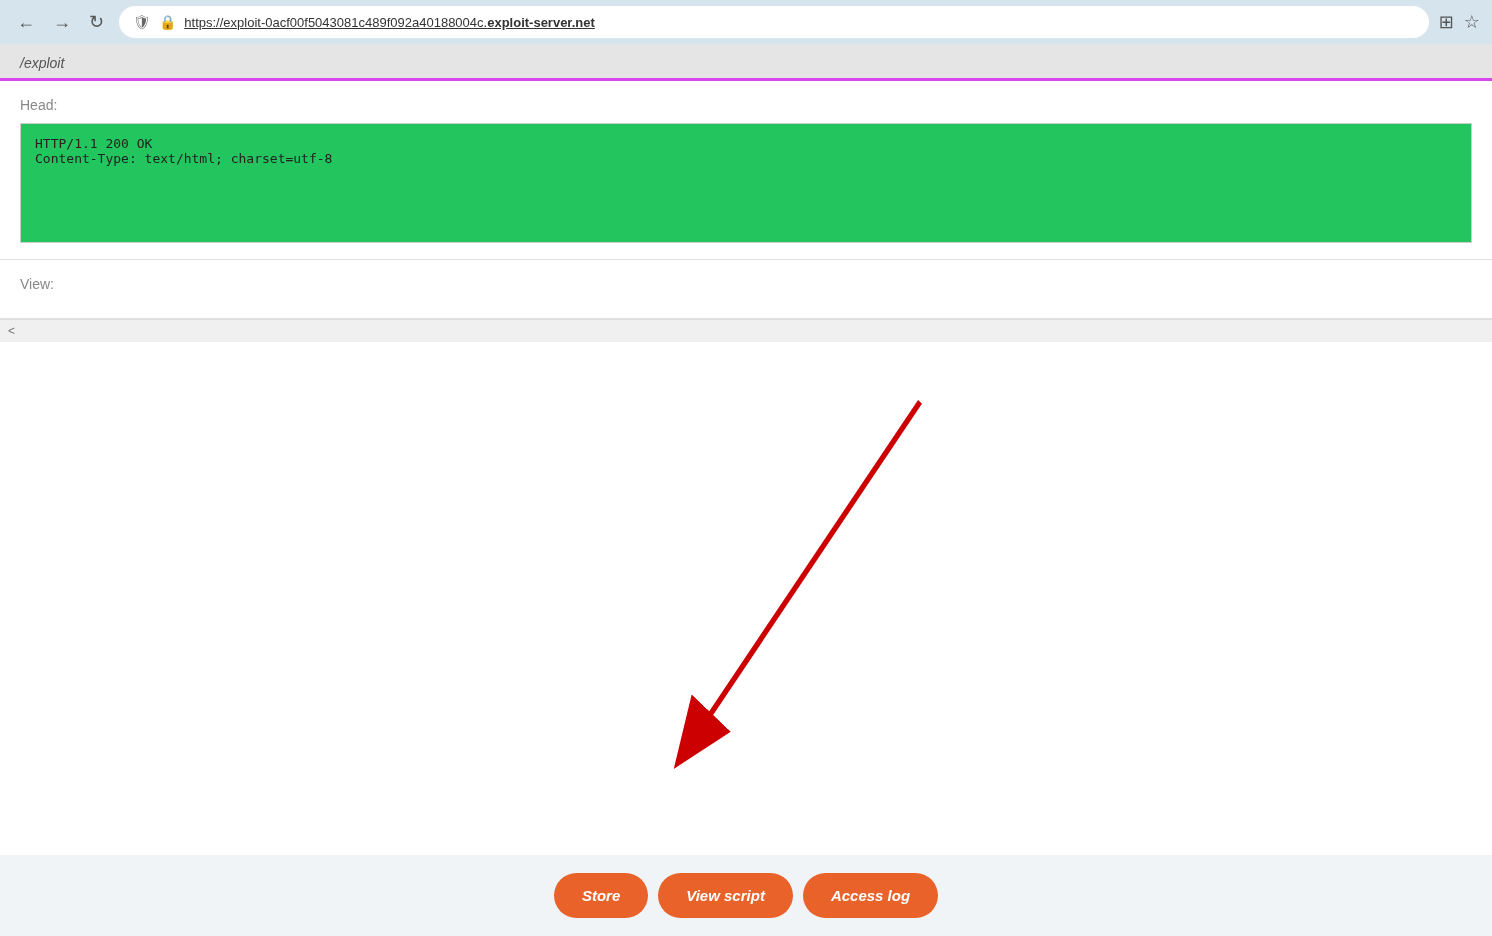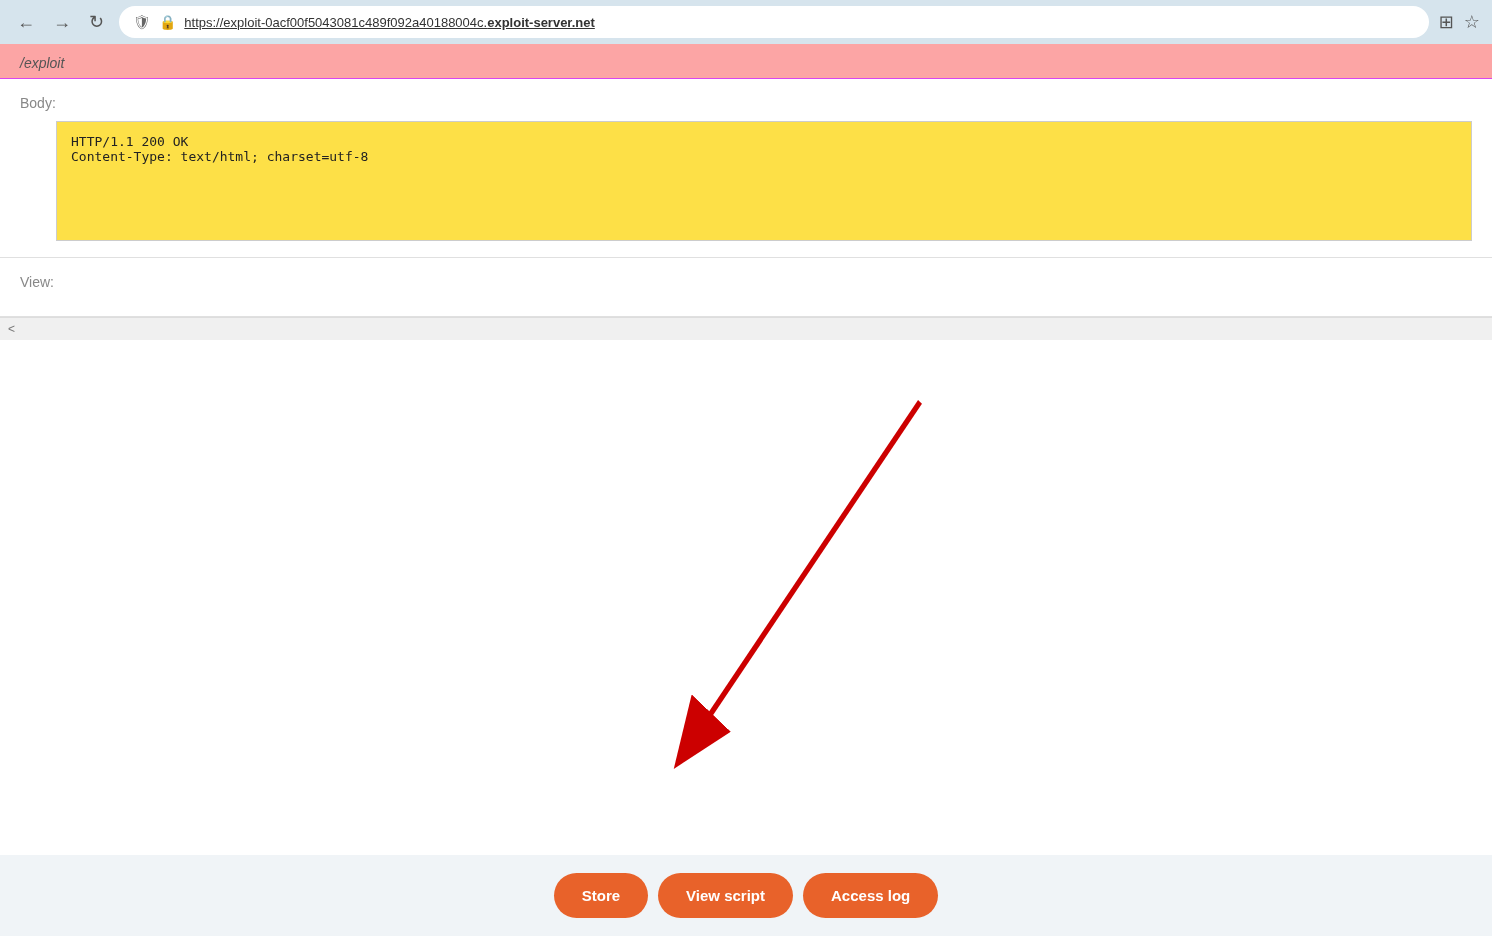--- a/index.html
+++ b/index.html
@@ -102,29 +102,28 @@
     }
 
     .section-label {
       color: #888;
       font-size: 14px;
       margin-bottom: 10px;
     }
 
     .code-box {
       border: 1px solid #ccc;
-      background: #fde047;
+      background: #22c55e;
       padding: 12px 14px;
       font-family: monospace;
       font-size: 13px;
       color: #222;
       min-height: 120px;
       overflow-x: auto;
       white-space: pre-wrap;
-      margin-left: 36px;
     }
 
     .code-box.body-box {
       min-height: 260px;
     }
 
     .scrollbar-hint {
       background: #f0f0f0;
       padding: 4px 8px;
       font-size: 12px;
@@ -147,20 +146,21 @@
     .action-btn {
       background: #e8622a;
       color: white;
       border: none;
       border-radius: 24px;
       padding: 14px 28px;
       font-size: 15px;
       font-weight: bold;
       cursor: pointer;
       white-space: nowrap;
+      font-style: italic;
     }
 
     
     .arrow-overlay {
       position: absolute;
       top: 0;
       left: 0;
       width: 100%;
       height: 100%;
       pointer-events: none;
@@ -183,22 +183,22 @@
     .content-wrapper {
       width: 100%;
       height: 100%;
       overflow-y: auto;
       background: white;
     }
 
     
     .top-partial {
       padding: 10px 20px 6px 20px;
-      border-bottom: 1px solid #d946ef;
-      background: #fca5a5;
+      border-bottom: 3px solid #d946ef;
+      background: #e5e5e5;
     }
 
     .top-partial .exploit-path {
       color: #555;
       font-size: 14px;
       font-style: italic;
     }
   </style>
 </head>
 <body>
@@ -232,21 +232,21 @@
 
 <div class="main-area">
   <div class="content-and-arrow">
     <div class="content-wrapper">
 
       <div class="top-partial">
         <span class="exploit-path">/exploit</span>
       </div>
 
       <div class="section">
-        <div class="section-label">Body:</div>
+        <div class="section-label">Head:</div>
         <div class="code-box">HTTP/1.1 200 OK
 Content-Type: text/html; charset=utf-8</div>
       </div>
 
       <div class="section">
         <div class="section-label">View:</div>
       </div>
 
       <div class="scrollbar-hint">&lt;</div>
 

